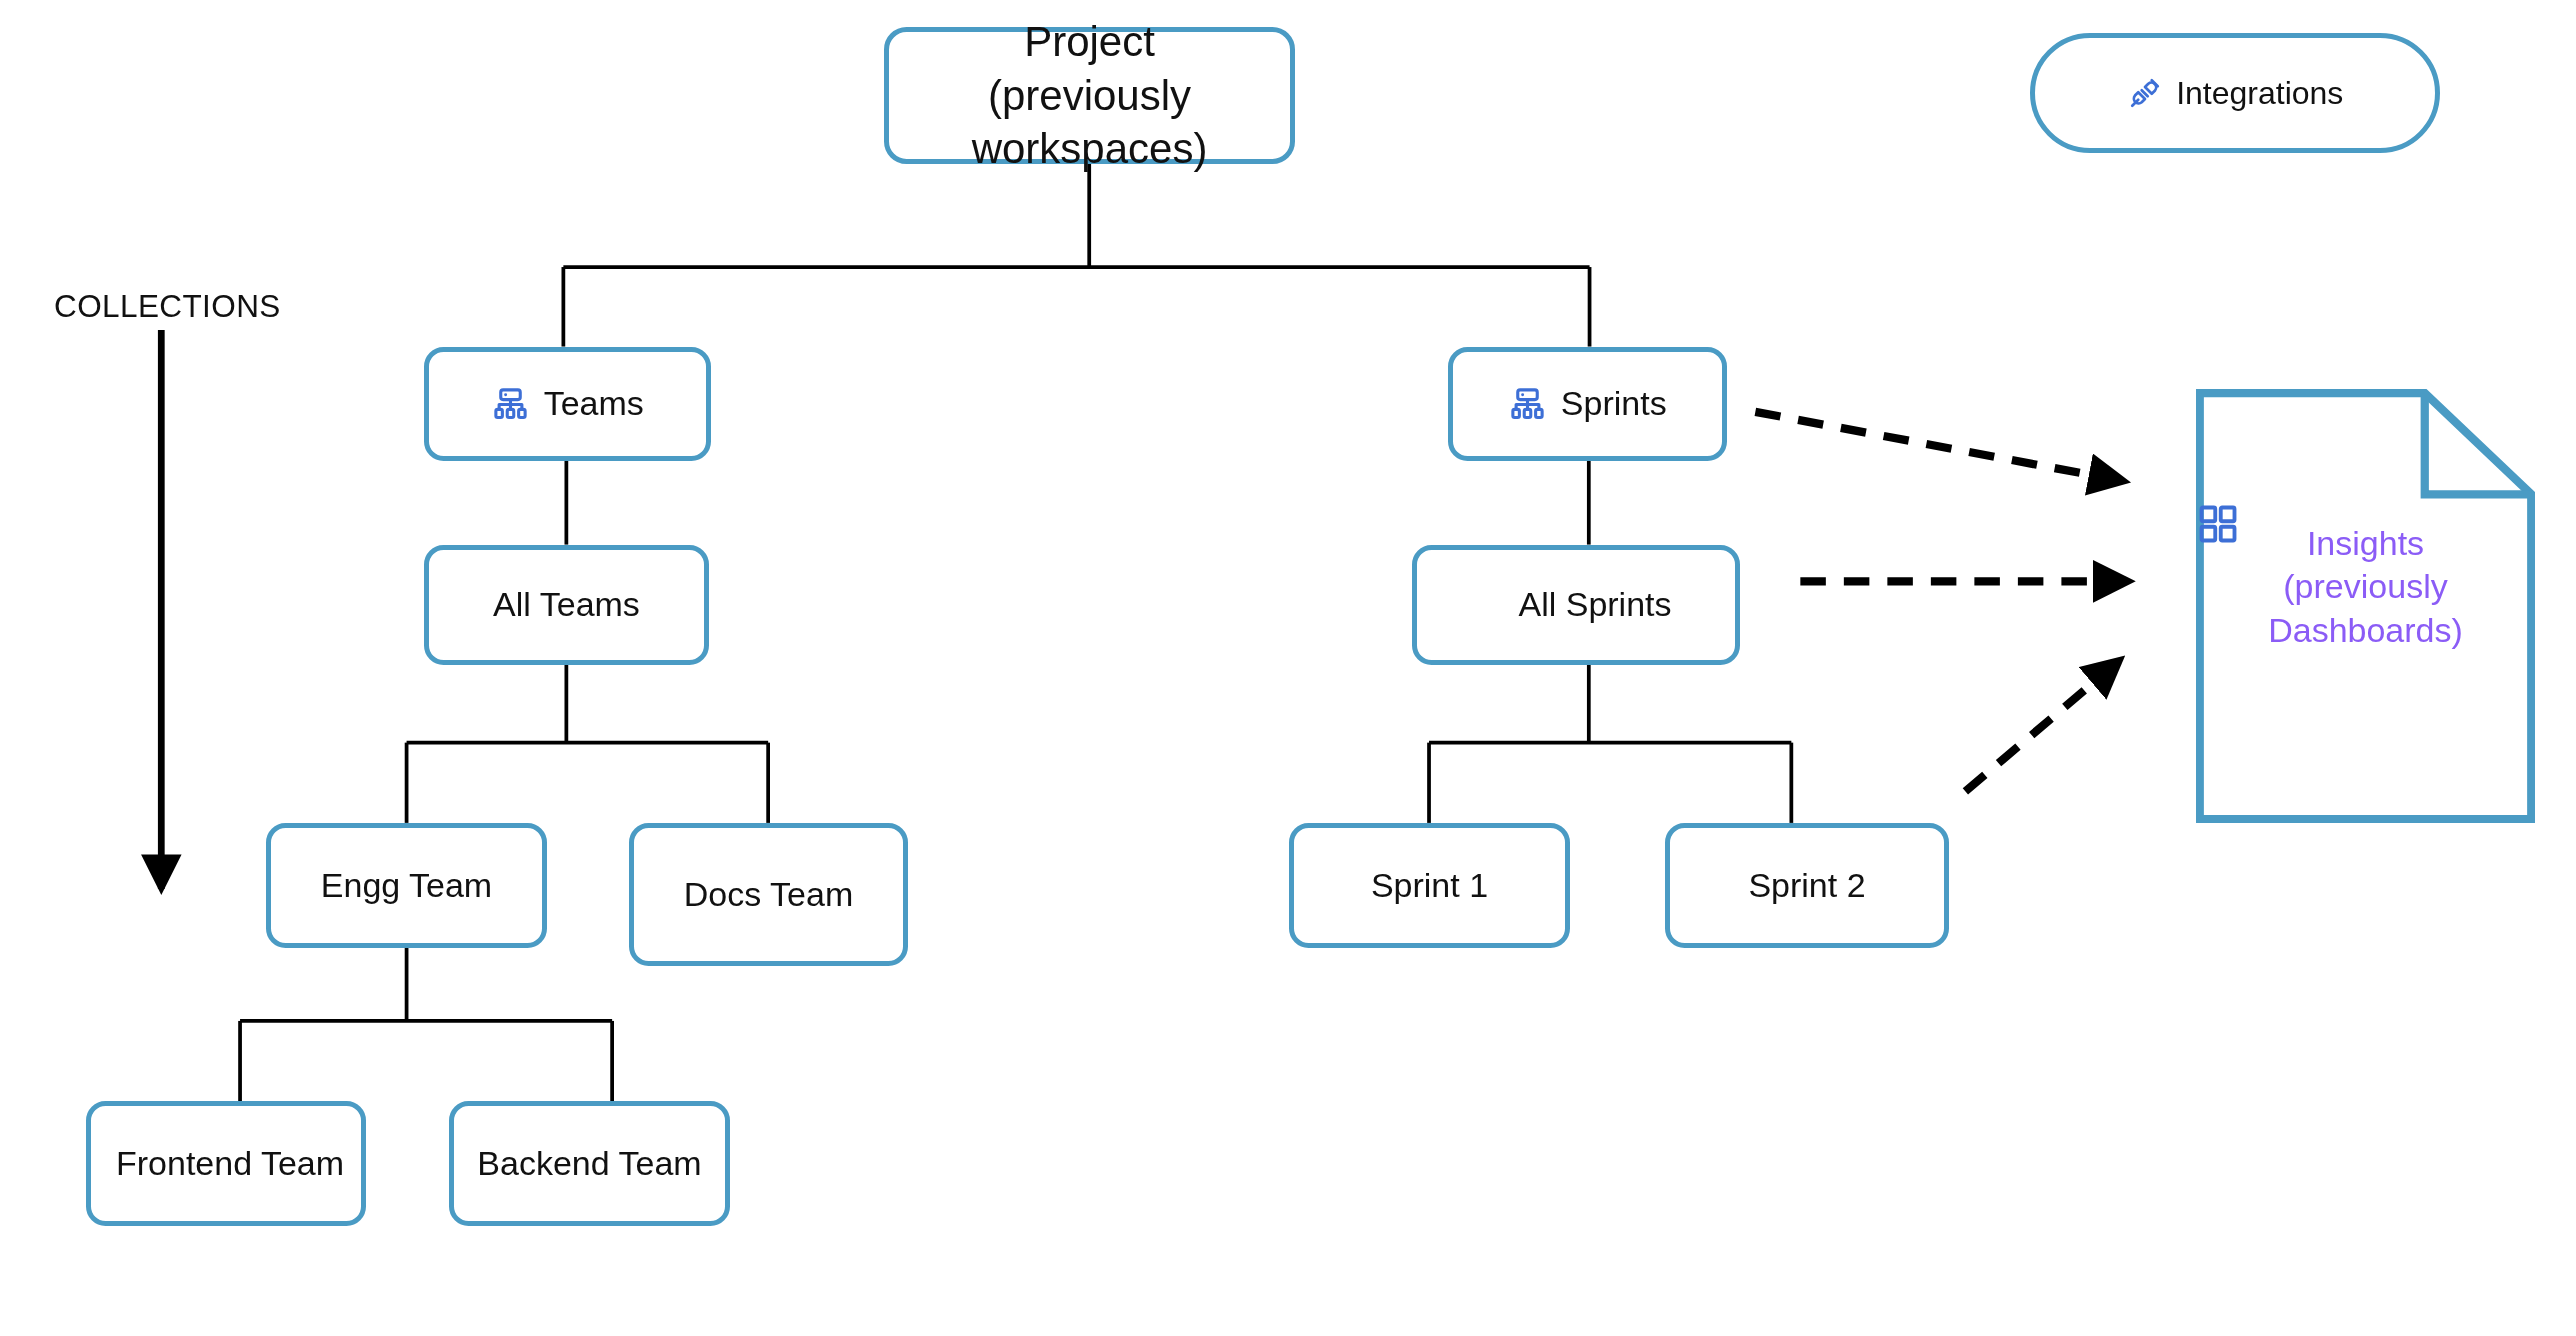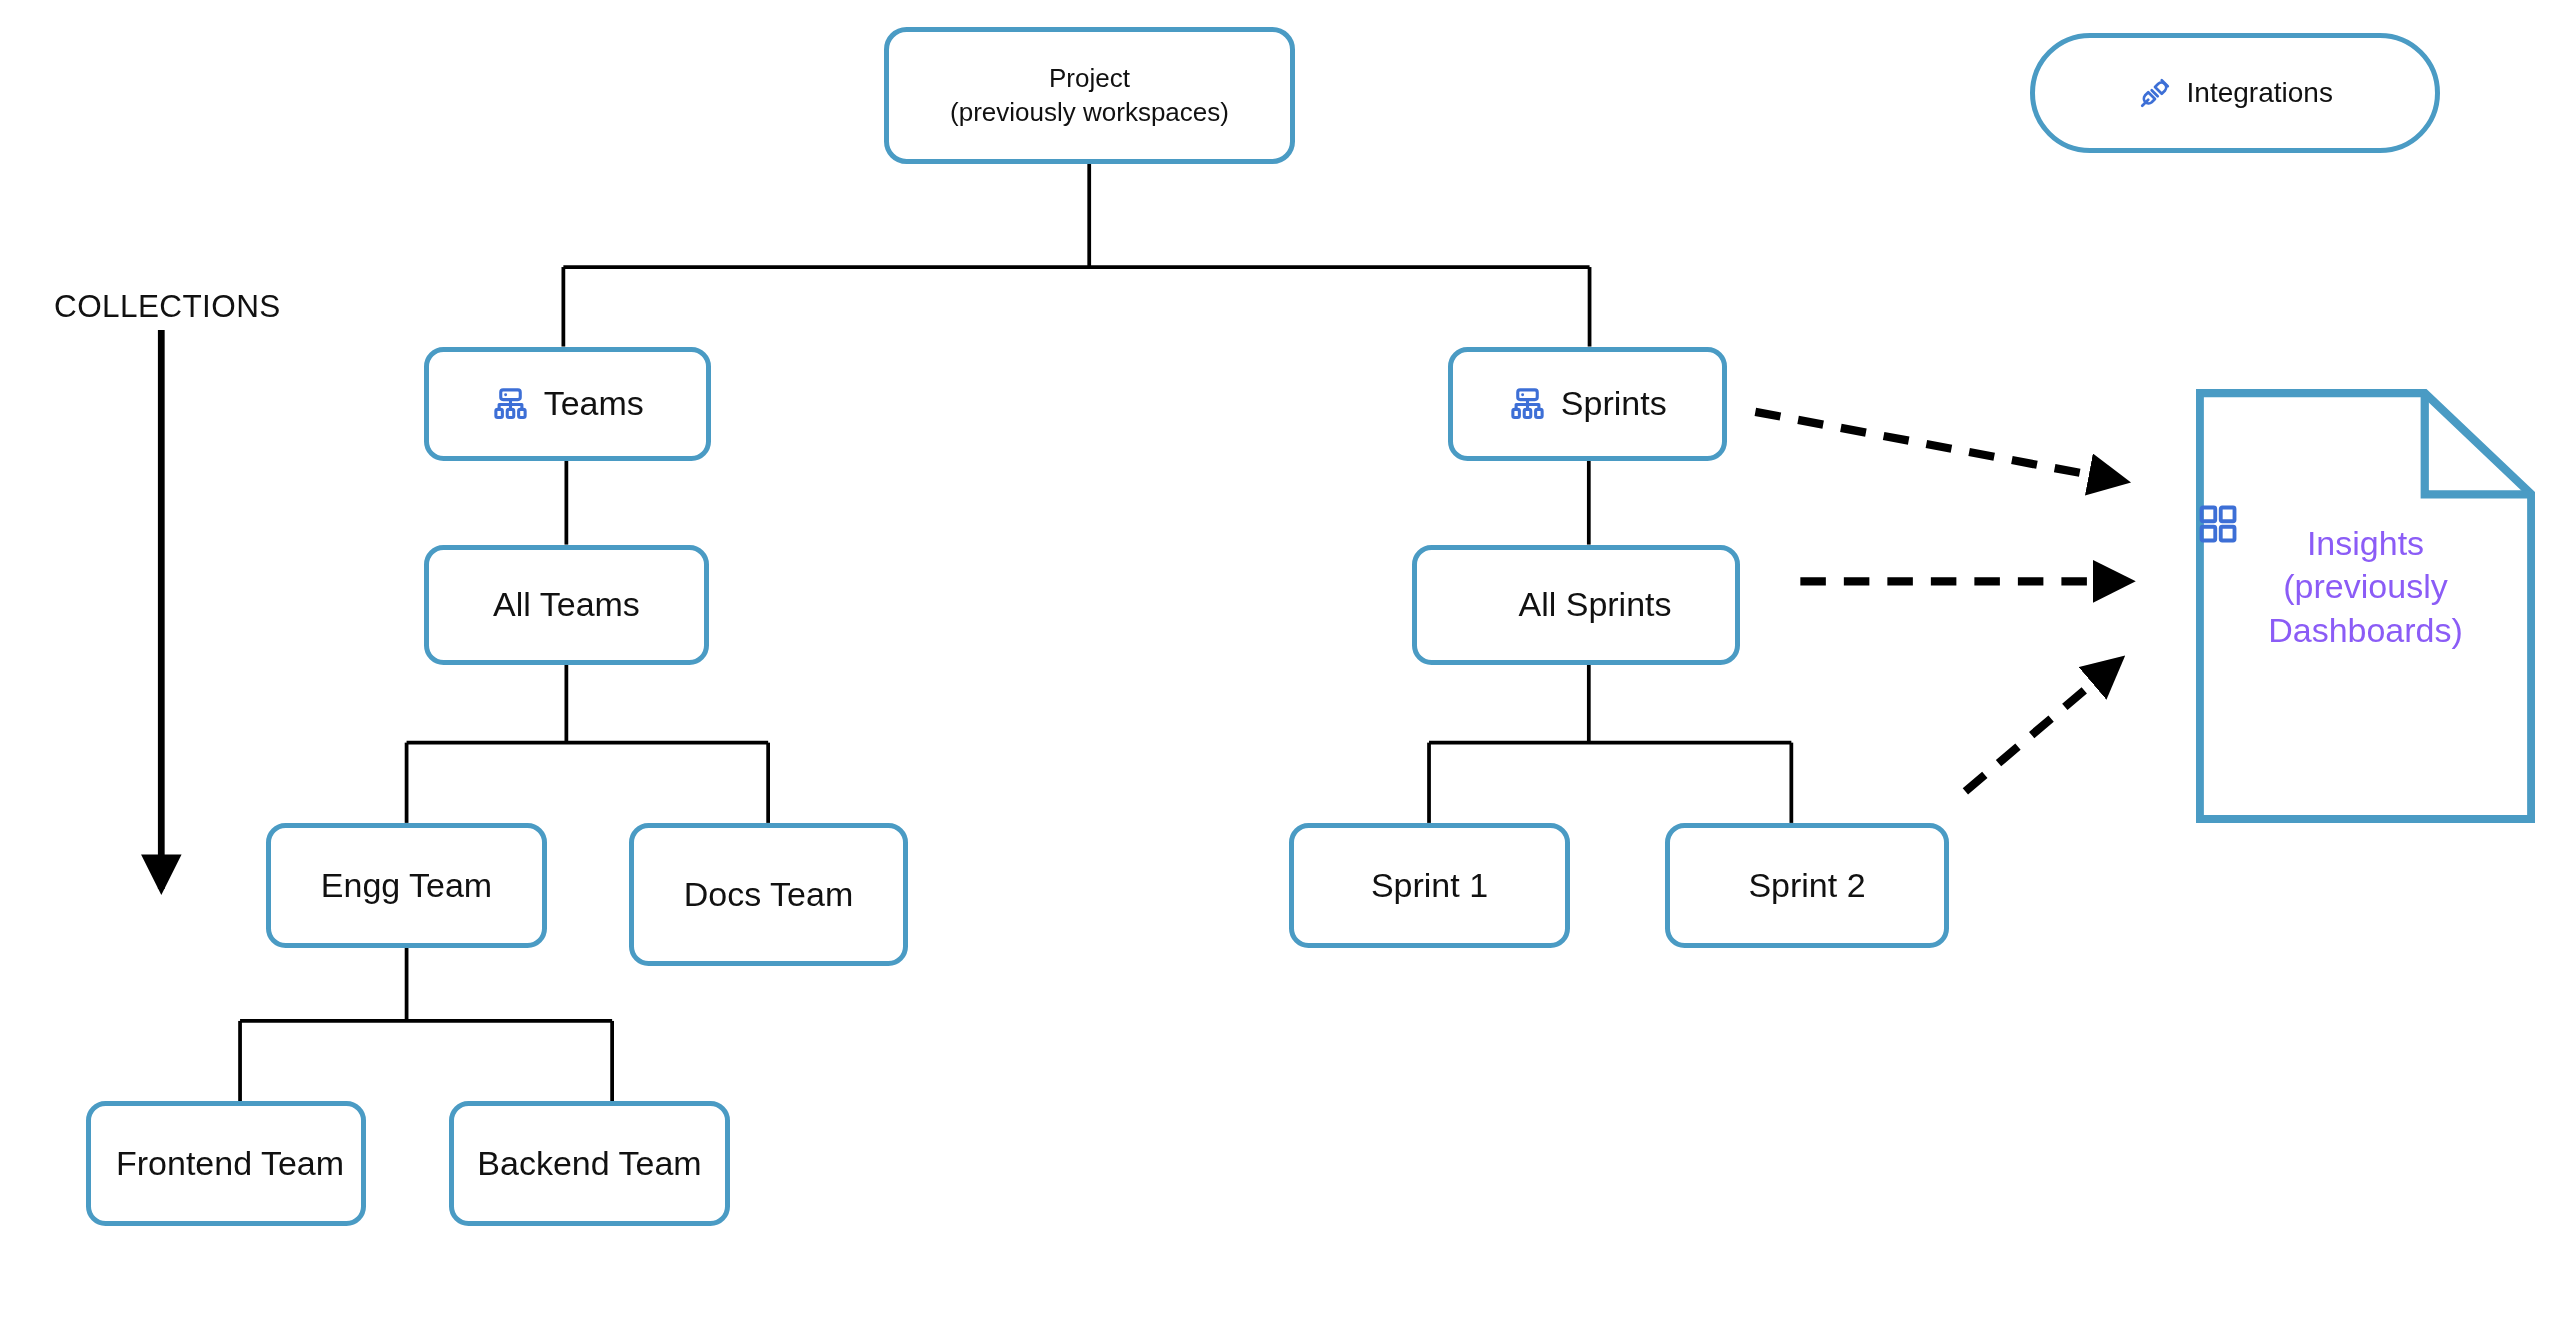--- a/index.html
+++ b/index.html
@@ -52,21 +52,21 @@
     align-items: center;
     justify-content: center;
     flex: 0 0 auto;
   }
   
   #node-project {
     left: 884px;
     top: 27px;
     width: 411px;
     height: 137px;
-    font-size: 26px;
+    font-size: 42px;
     border-radius: 22.5px;
   }
   
   #node-teams {
     left: 424px;
     top: 347px;
     width: 287px;
     height: 114px;
     font-size: 34px;
   }
@@ -138,21 +138,21 @@
     height: 125px;
     font-size: 34px;
   }
   
   #node-integrations {
     left: 2030px;
     top: 33px;
     width: 410px;
     height: 120px;
     border-radius: 60px;
-    font-size: 28px;
+    font-size: 32px;
   }
   
   #collections-label {
     position: absolute;
     left: 54px;
     top: 288px;
     font-size: 31.5px;
     letter-spacing: 0.4px;
     color: #111111;
     white-space: nowrap;

